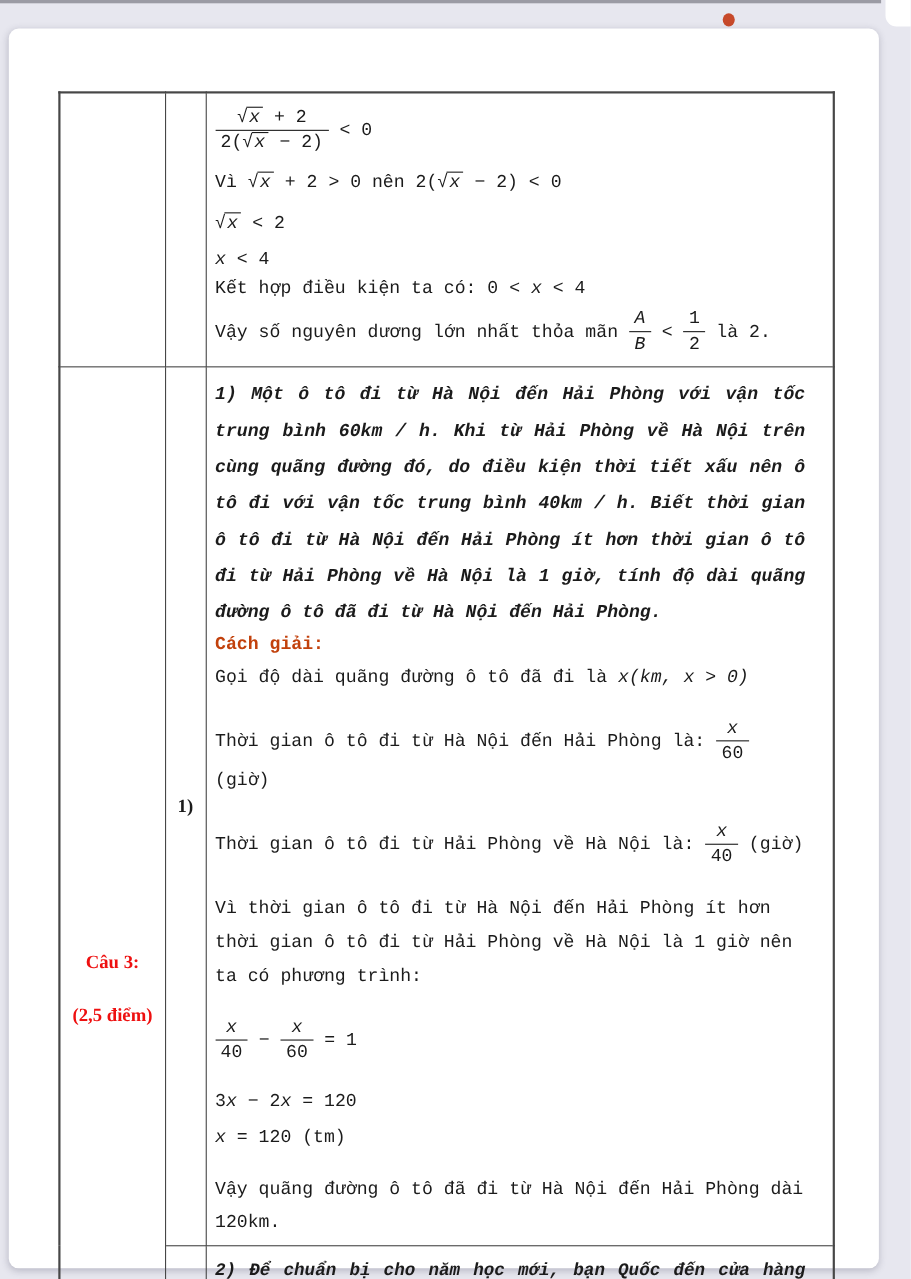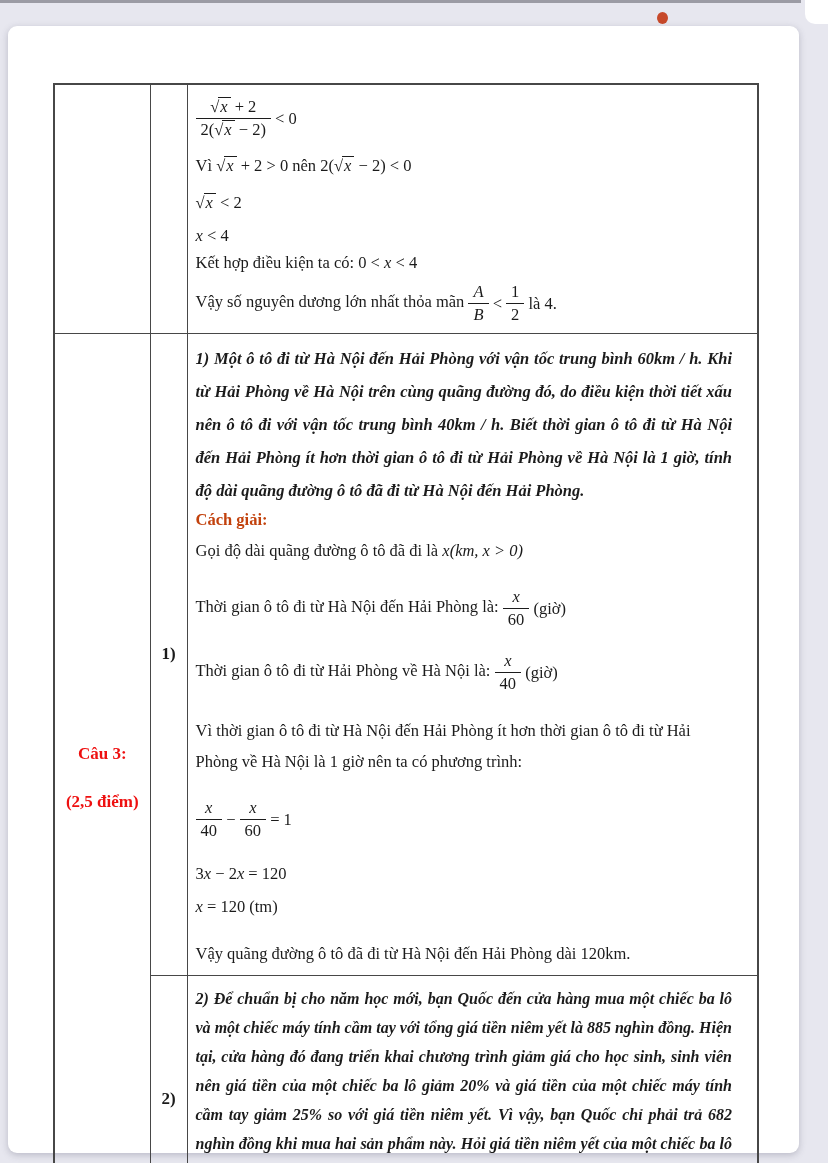--- a/index.html
+++ b/index.html
@@ -20,21 +20,21 @@
   }
   
   table.anskey {
     position:absolute; left:45px; top:57px; width:704px;
     border-collapse:collapse; table-layout:fixed;
     border:2px solid #474747;
   }
   table.anskey td { border:1.5px solid #474747; }
   td.c1 { text-align:center; vertical-align:middle; }
   td.c2 { text-align:center; vertical-align:middle; font-weight:bold; font-size:17px; }
-  td.c3 { vertical-align:top; padding:8px 25px 6px 8px; font-size:16.5px; }
+  td.c3 { vertical-align:top; padding:8px 25px 6px 8px; font-size:16.5px;font-family:Liberation Mono, monospace; }
   tr.r1 { height:249px; } tr.r2 { height:500px; } tr.r3 { height:224px; }
 
   .qlabel div { color:#ee1010; font-weight:bold; font-size:17px; }
   .qlabel .pts { margin-top:28px; }
 
   .heading { color:#c2410c; font-weight:bold; font-size:16.5px; margin:3px 0 6px 0; }
 
   .stmt { font-weight:bold; font-style:italic; text-align:justify; }
   .stmt.p1 { line-height:33px; margin-bottom:0; }
   .stmt.p2 { line-height:29px; margin-bottom:2px; font-size:16px; }
@@ -91,21 +91,21 @@
         <div class="mline f">
           <span class="frac">
             <span class="num"><span class="sqrt"><span class="rad"></span><span class="arg">x</span></span><span> + 2</span></span>
             <span class="den"><span>2(</span><span class="sqrt"><span class="rad"></span><span class="arg">x</span></span><span> − 2)</span></span>
           </span><span class="vmid"> &lt; 0</span>
         </div>
         <div class="mline l2"><span>Vì </span><span class="sqrt"><span class="rad"></span><span class="arg">x</span></span><span> + 2 &gt; 0 nên 2(</span><span class="sqrt"><span class="rad"></span><span class="arg">x</span></span><span> − 2) &lt; 0</span></div>
         <div class="mline l3"><span class="sqrt"><span class="rad"></span><span class="arg">x</span></span><span> &lt; 2</span></div>
         <div class="mline l4"><span class="it">x</span><span> &lt; 4</span></div>
         <div class="mline l5"><span>Kết hợp điều kiện ta có: 0 &lt; </span><span class="it">x</span><span> &lt; 4</span></div>
-        <div class="mline l6"><span>Vậy số nguyên dương lớn nhất thỏa mãn </span><span class="frac it"><span class="num">A</span><span class="den">B</span></span><span class="vmid"> &lt; </span><span class="frac"><span class="num">1</span><span class="den">2</span></span><span class="vmid"> là 4.</span></div>
+        <div class="mline l6"><span>Vậy số nguyên dương lớn nhất thỏa mãn </span><span class="frac it"><span class="num">A</span><span class="den">B</span></span><span class="vmid"> &lt; </span><span class="frac"><span class="num">1</span><span class="den">2</span></span><span class="vmid"> là 2.</span></div>
       </td>
     </tr>
 
     <tr class="r2">
       <td class="c1 qlabel" rowspan="2">
         <div>Câu 3:</div>
         <div class="pts">(2,5 điểm)</div>
       </td>
       <td class="c2"><span>1)</span></td>
       <td class="c3 r2c">

